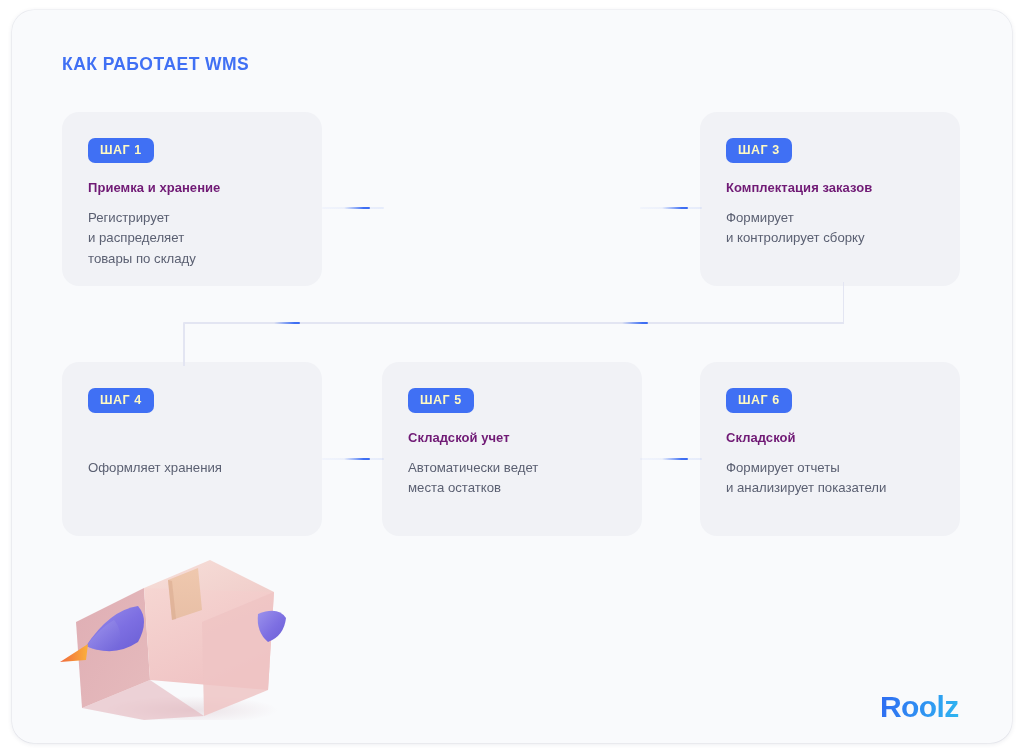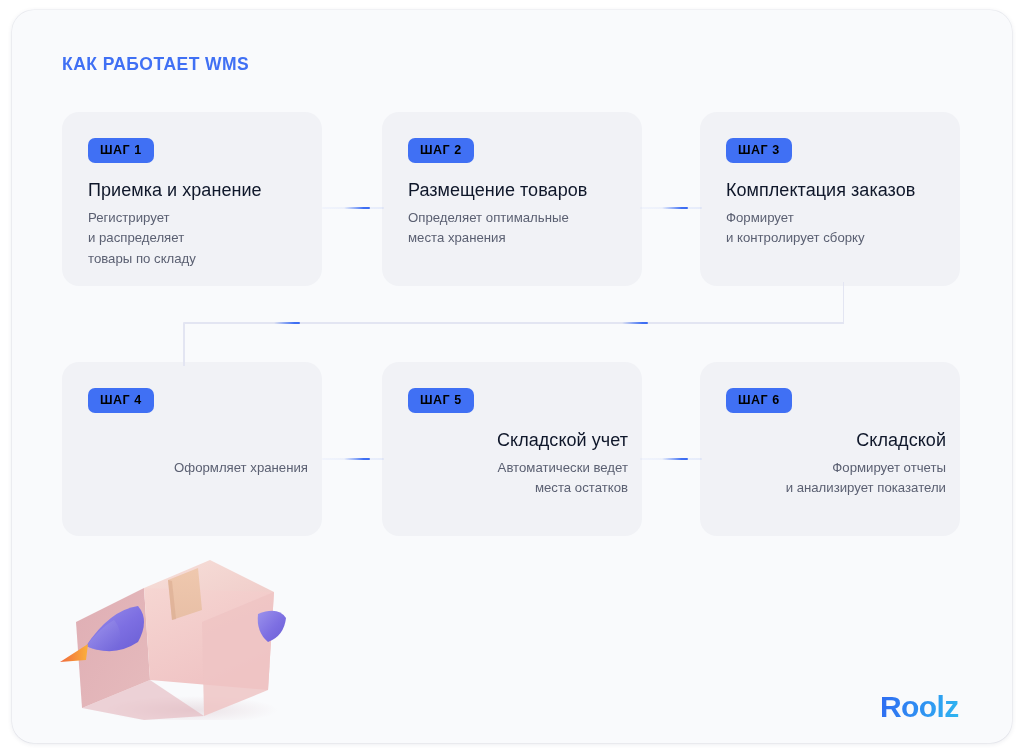--- a/index.html
+++ b/index.html
@@ -49,48 +49,48 @@
   
   .card {
     position: absolute;
     width: 260px;
     height: 174px;
     background: #F1F2F6;
     border-radius: 17px;
   }
 
   .card.r1 { top: 102px; }
-  .card.r2 { top: 352px; text-align: right; }
+  .card.r2 { top: 352px; }
   .card.c1 { left: 50px; }
   .card.c2 { left: 370px; }
   .card.c3 { left: 688px; }
 
   .badge {
     position: absolute;
     left: 26px;
     top: 26px;
     background: #4070F4;
-    color: #000000;
+    color: #fef9c3;
     font-size: 12.5px;
     font-weight: bold;
     letter-spacing: 0.5px;
     padding: 6px 12px 6px 12px;
     border-radius: 7px;
     line-height: 1;
     white-space: nowrap;
   }
 
   .card-title {
     position: absolute;
     left: 26px;
     top: 68px;
     right: 14px;
-    font-size: 18px;
-    font-weight: normal;
-    color: #0f172a;
+    font-size: 13px;
+    font-weight: bold;
+    color: #701a75;
     line-height: 1.2;
     letter-spacing: 0.05px;
   }
 
   .card-desc {
     position: absolute;
     left: 26px;
     top: 96px;
     right: 14px;
     font-size: 13.2px;
@@ -192,26 +192,20 @@
     <div id="page-title">КАК РАБОТАЕТ WMS</div>
 
     <div class="card r1 c1">
       <div class="badge">ШАГ 1</div>
       <div class="card-title">Приемка и хранение</div>
       <div class="card-desc">Регистрирует
 и распределяет
 товары по складу</div>
     </div>
 
-    <div class="card r1 c2">
-      <div class="badge">ШАГ 2</div>
-      <div class="card-title">Размещение товаров</div>
-      <div class="card-desc">Определяет оптимальные
-места хранения</div>
-    </div>
 
     <div class="card r1 c3">
       <div class="badge">ШАГ 3</div>
       <div class="card-title">Комплектация заказов</div>
       <div class="card-desc">Формирует
 и контролирует сборку</div>
     </div>
 
     <div class="card r2 c1">
       <div class="badge">ШАГ 4</div>

